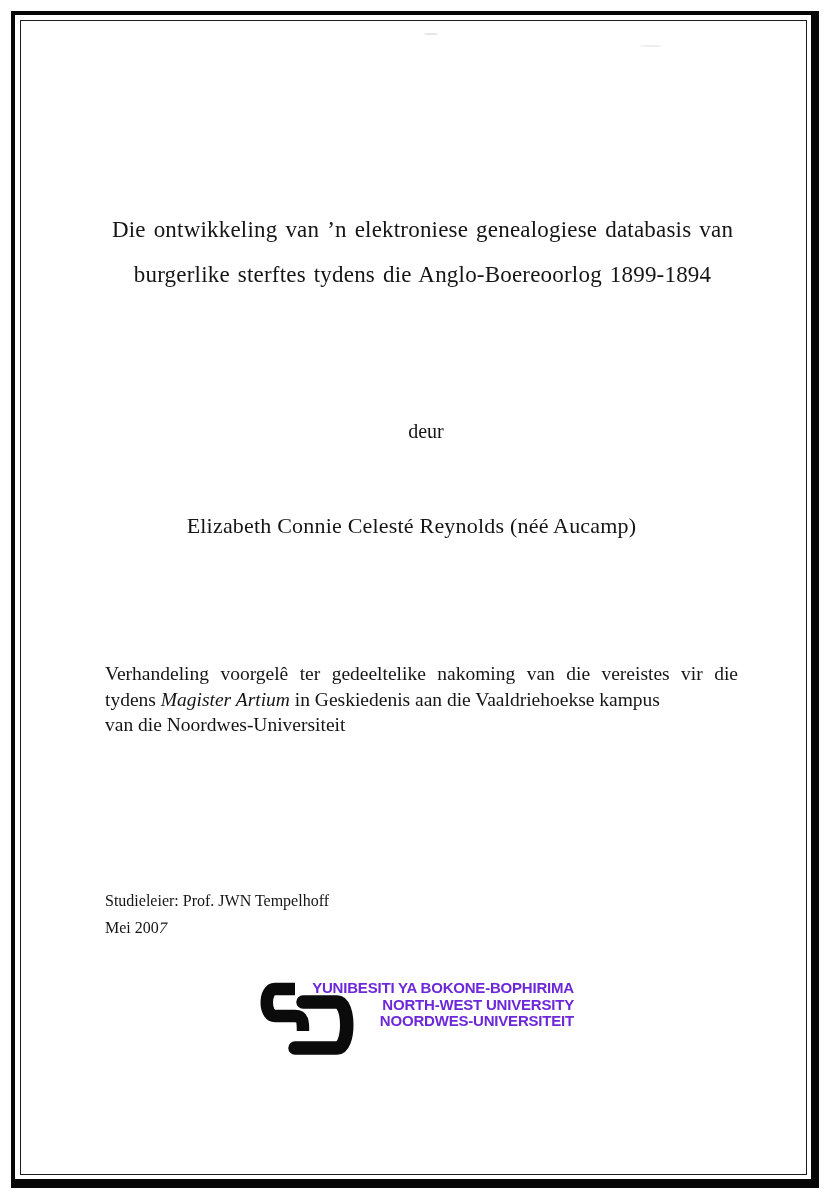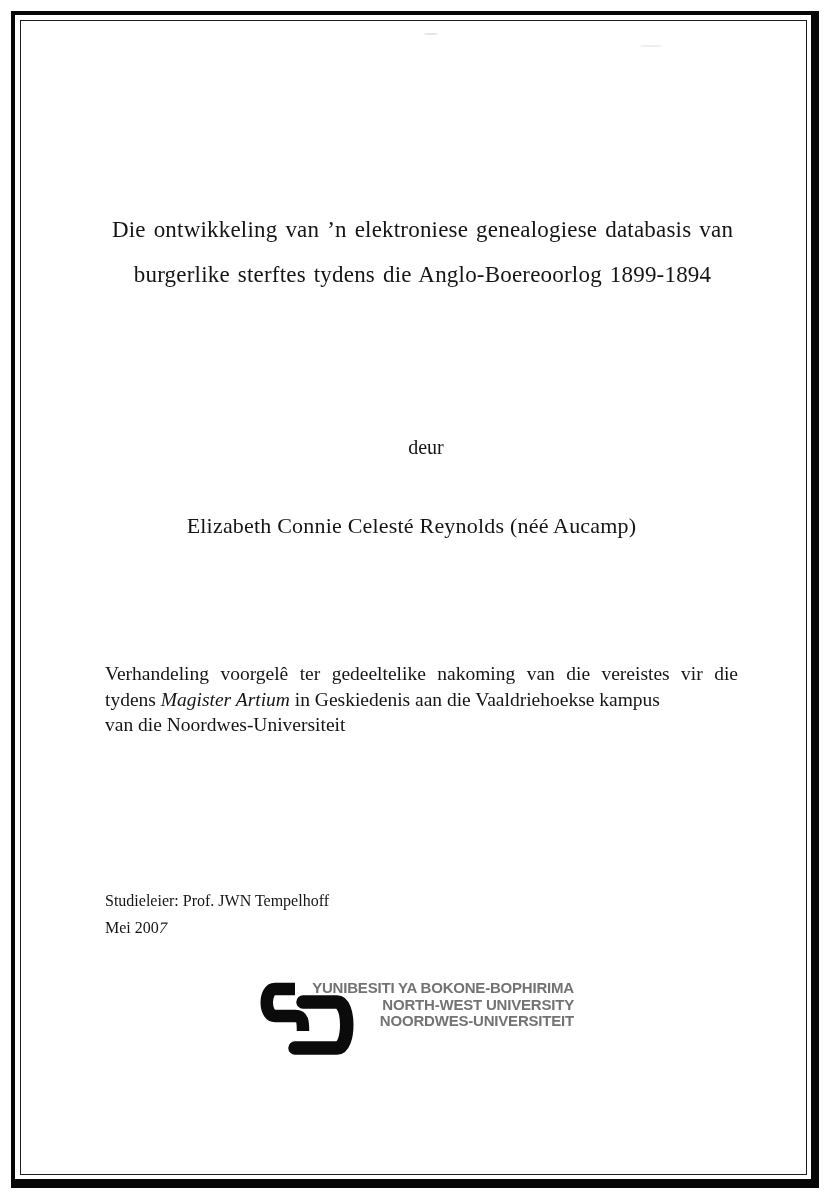--- a/index.html
+++ b/index.html
@@ -27,21 +27,21 @@
   }
 
   .title-block{
     position:absolute;top:207px;left:70px;right:56px;
     text-align:center;
     font-size:23px;line-height:45px;
     word-spacing:2px;
     letter-spacing:.2px;
   }
   .byline{
-    position:absolute;top:436px;left:0;right:0;
+    position:absolute;top:420px;left:0;right:0;
     text-align:center;font-size:20px;padding-left:21px;
   }
   .author{
     position:absolute;top:513px;left:0;right:8px;
     text-align:center;font-size:22px;letter-spacing:.2px;
   }
   .declaration{
     position:absolute;top:661px;left:105px;width:633px;
     font-size:19.5px;line-height:25.5px;
   }
@@ -60,21 +60,21 @@
     position:absolute;top:976px;left:258px;width:316px;height:82px;
   }
   .logo-mark{position:absolute;left:0;top:1px;}
   .logo-text{
     position:absolute;right:0;top:4px;
     text-align:right;
     font-family:"Liberation Sans","DejaVu Sans",sans-serif;
     font-weight:700;
     font-size:15px;line-height:16.5px;
     letter-spacing:-0.2px;
-    color:#737373;
+    color:#6d28d9;
     white-space:nowrap;
   }
 
   
   .speck{position:absolute;background:#c9c9c9;border-radius:50%;}
   .speck.s1{left:424px;top:33px;width:14px;height:2px;opacity:.5;}
   .speck.s2{left:640px;top:45px;width:22px;height:2px;opacity:.35;}
 </style>
 </head>
 <body>

